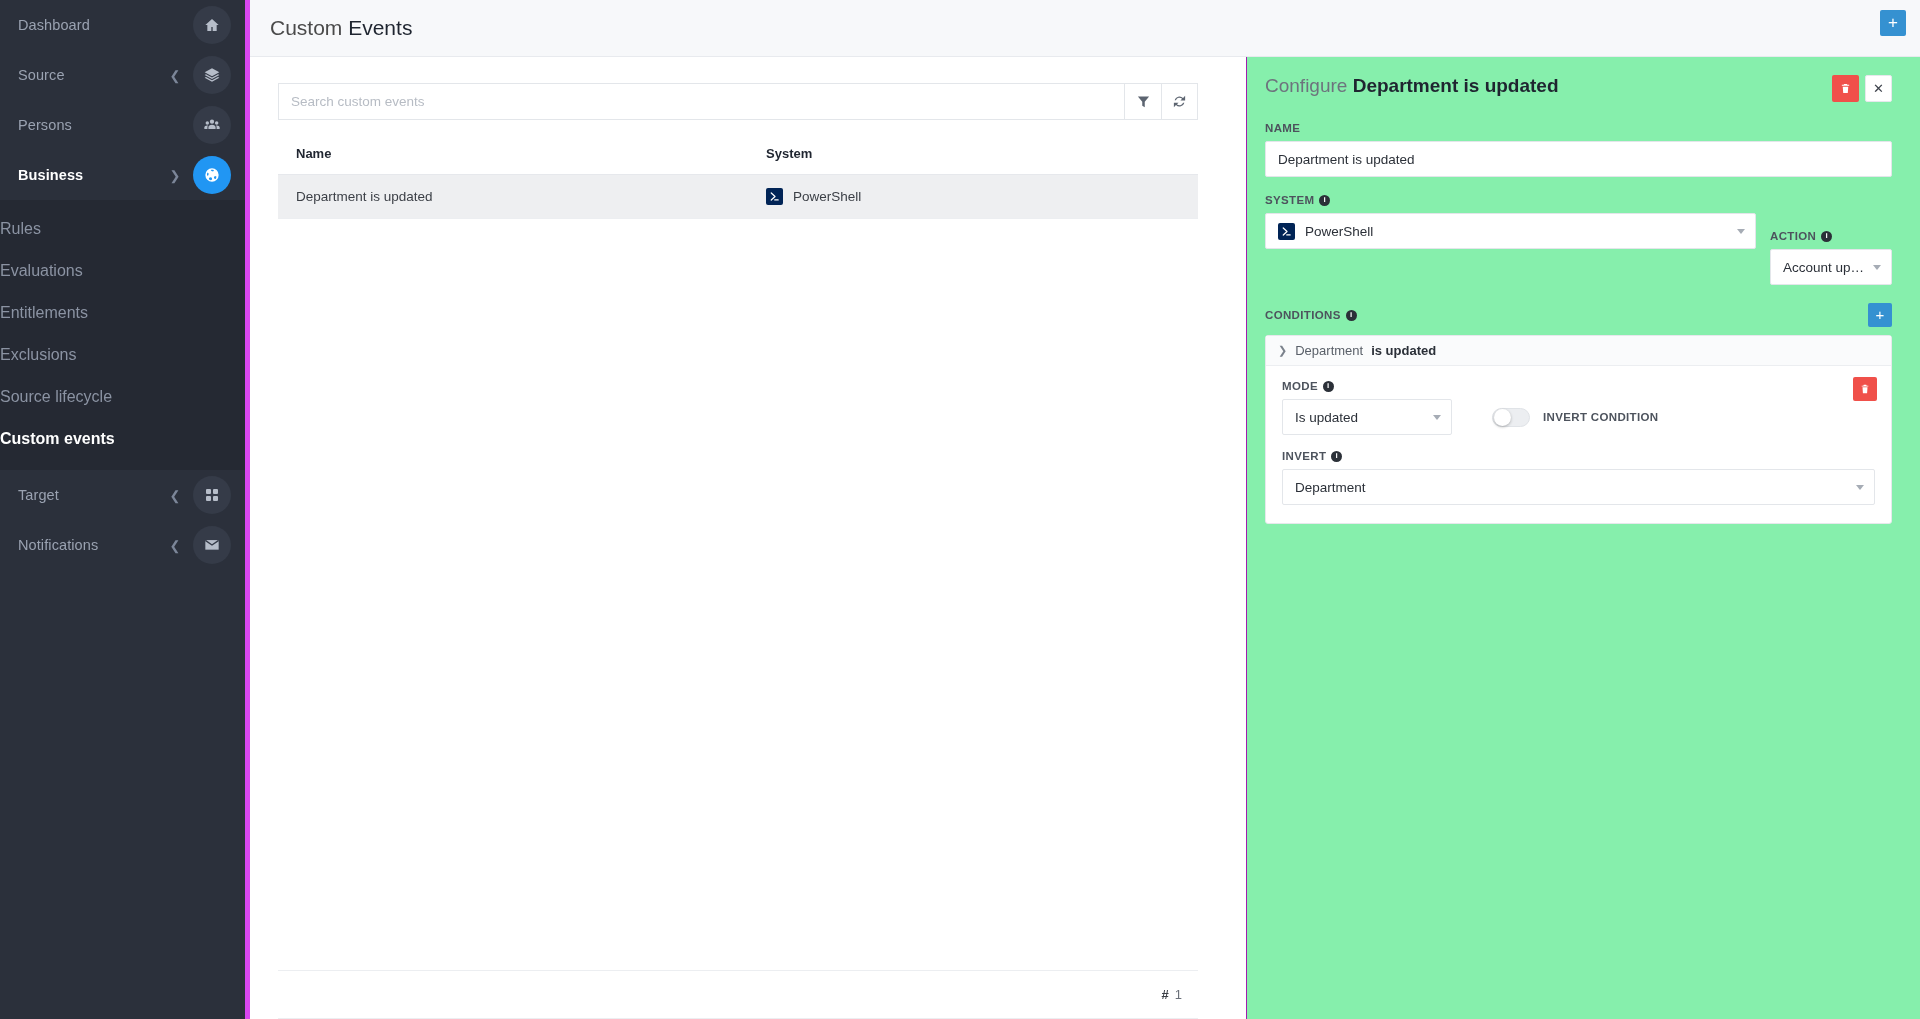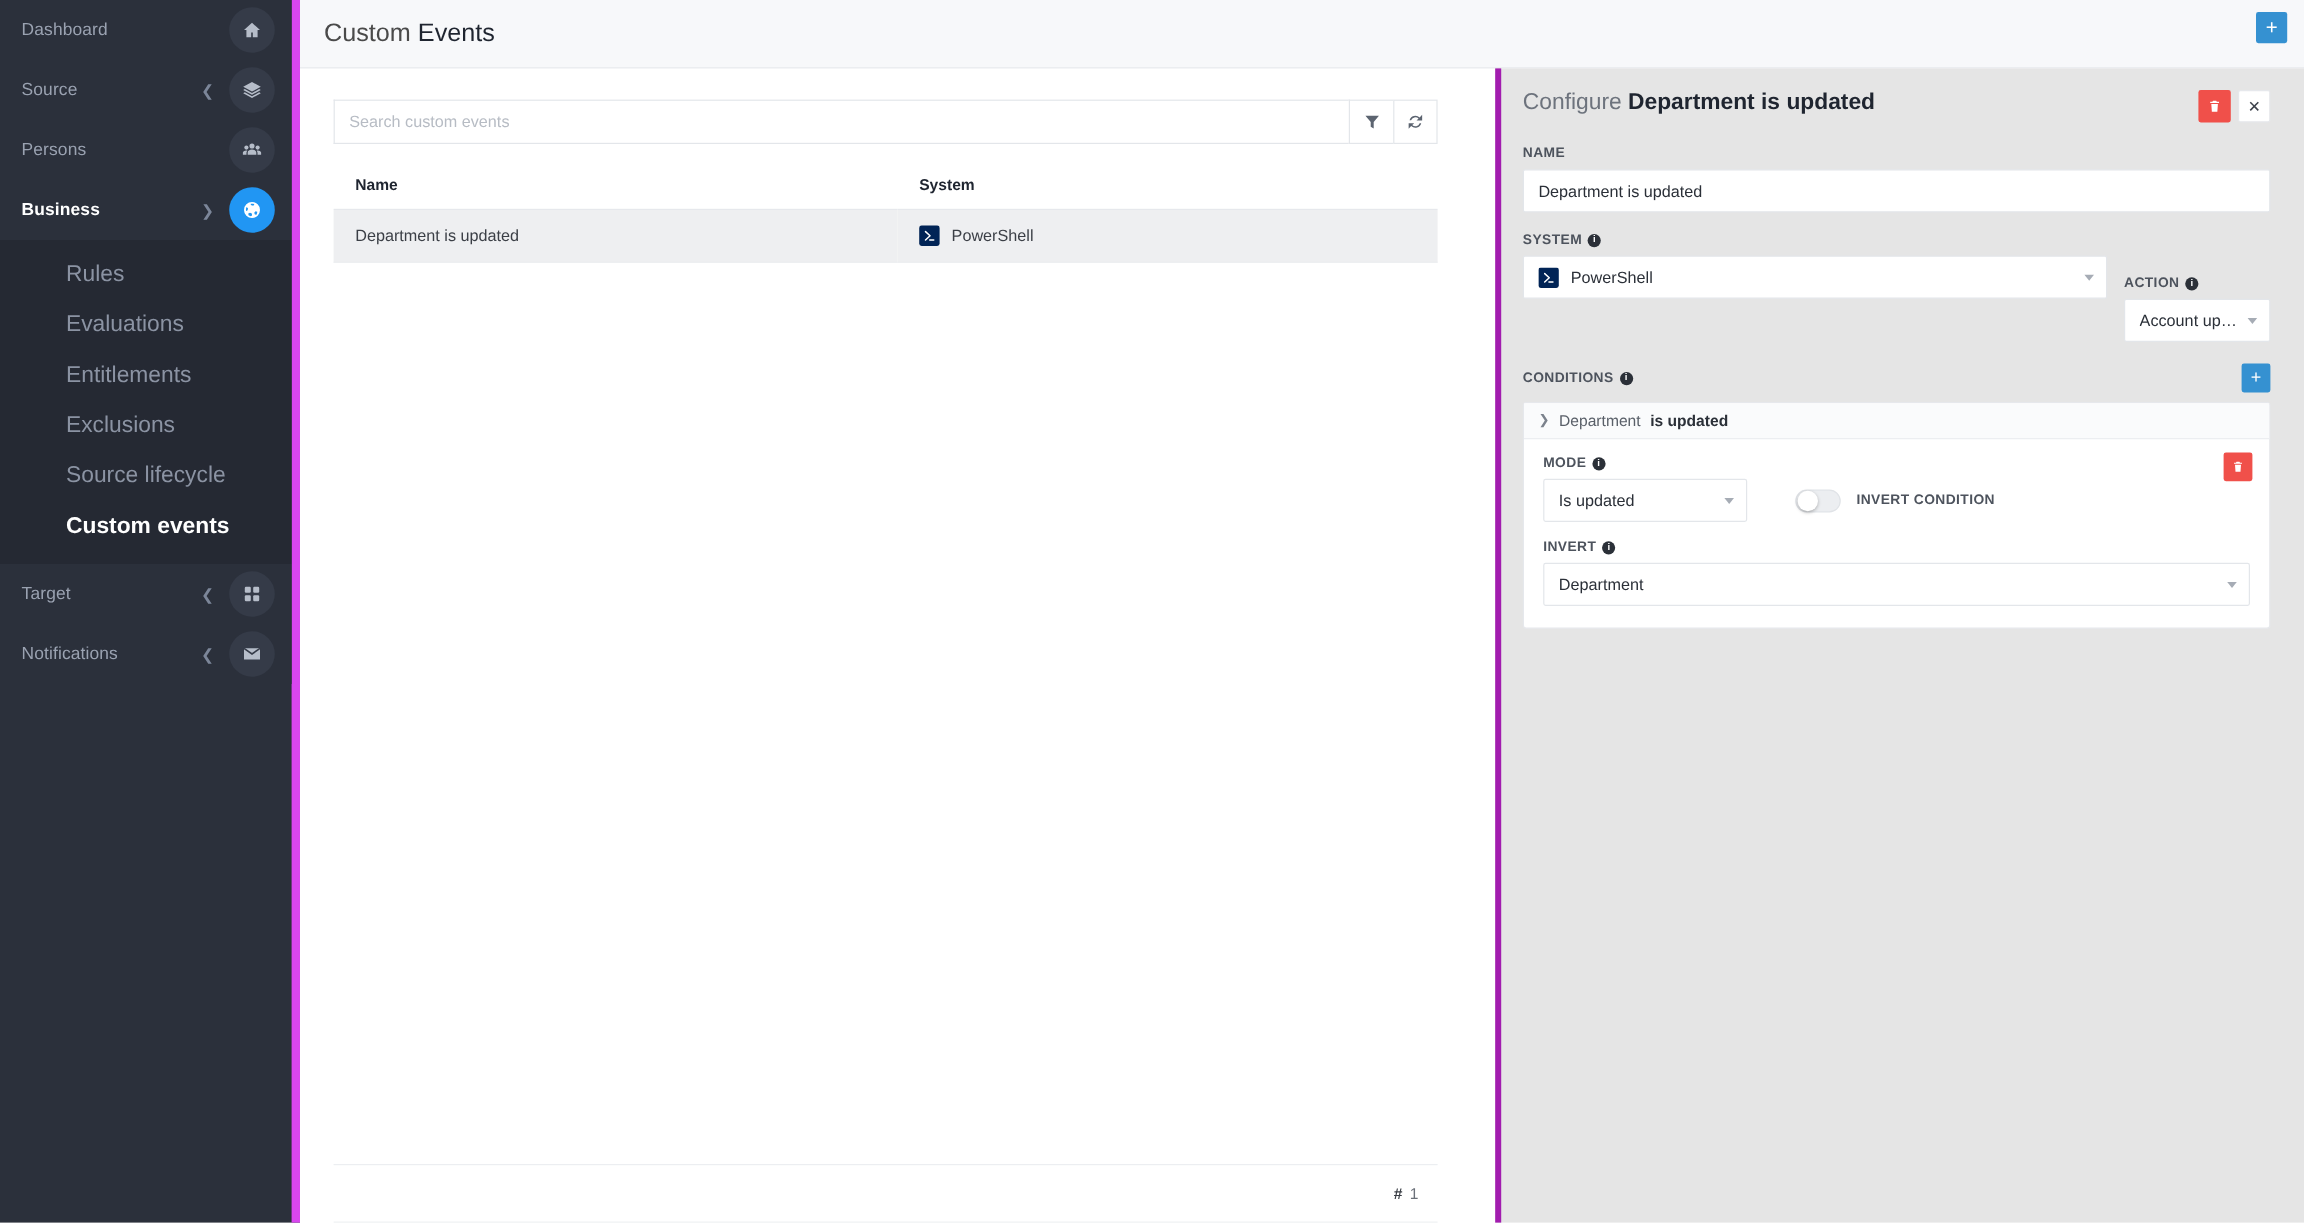--- a/index.html
+++ b/index.html
@@ -9,21 +9,21 @@
     background: #ffffff;
     overflow: hidden;
   }
   .app { display: flex; width: 1920px; height: 1019px; }
 
   
   .sidebar {
     width: 250px; min-width: 250px; height: 1019px;
     background: #2b303b;
     position: relative;
-    border-right: 7px solid #d946ef;
+    border-right: 5px solid #d946ef;
   }
   .nav-group { background: #2b303b; }
   .nav-item {
     height: 50px; display: flex; align-items: center;
     padding: 0 14px 0 18px; cursor: pointer; position: relative;
   }
   .nav-item .nav-label {
     flex: 1; font-size: 14.5px; color: #9aa2b1; letter-spacing: .1px;
   }
   .nav-item.active .nav-label { color: #ffffff; font-weight: bold; }
@@ -38,21 +38,21 @@
   }
   .nav-circle.is-active { background: #2196f3; }
   .nav-circle svg { width: 16px; height: 16px; display: block; }
   .nav-circle path, .nav-circle circle, .nav-circle rect { fill: #b6bdc9; }
   .nav-circle.is-active path, .nav-circle.is-active circle,
   .nav-circle.is-active rect { fill: #ffffff; }
 
   .submenu { background: #252933; padding: 8px 0 10px 0; }
   .submenu-item {
     height: 42px; display: flex; align-items: center;
-    padding-left: 55px; font-size: 19px; color: #8b93a3;
+    font-size: 16px; color: #8b93a3;
     cursor: pointer;
   }
   .submenu-item.active { color: #ffffff; font-weight: bold; }
 
   
   .main {
     flex: 1; height: 1019px; position: relative;
     background: #ffffff; display: flex; flex-direction: column;
   }
   .topbar {
@@ -115,21 +115,21 @@
   .grid-filler { flex: 1; border-bottom: 1px solid #eceef1; min-height: 0; }
   .pager {
     height: 48px; display: flex; align-items: center; justify-content: flex-end;
     padding-right: 16px; border-bottom: 1px solid #eceef1;
     font-size: 13px; color: #6b7079; flex: none;
   }
   .pager .hash { color: #3b3f46; font-weight: bold; margin-right: 6px; }
 
   
   .config-pane {
-    flex: 1; border-left: 5px solid #a21caf; background: #e5e5e5;
+    flex: 1; border-left: 1px solid #a21caf; background: #86efac;
     padding: 18px 28px 0 18px; min-width: 0;
   }
   .config-head {
     display: flex; align-items: flex-start; justify-content: space-between;
     margin-bottom: 20px;
   }
   .config-title { font-size: 19px; color: #6d737d; font-weight: normal; }
   .config-title b { color: #1f2530; font-weight: bold; }
   .head-actions { display: flex; gap: 6px; }
   .btn-del {

